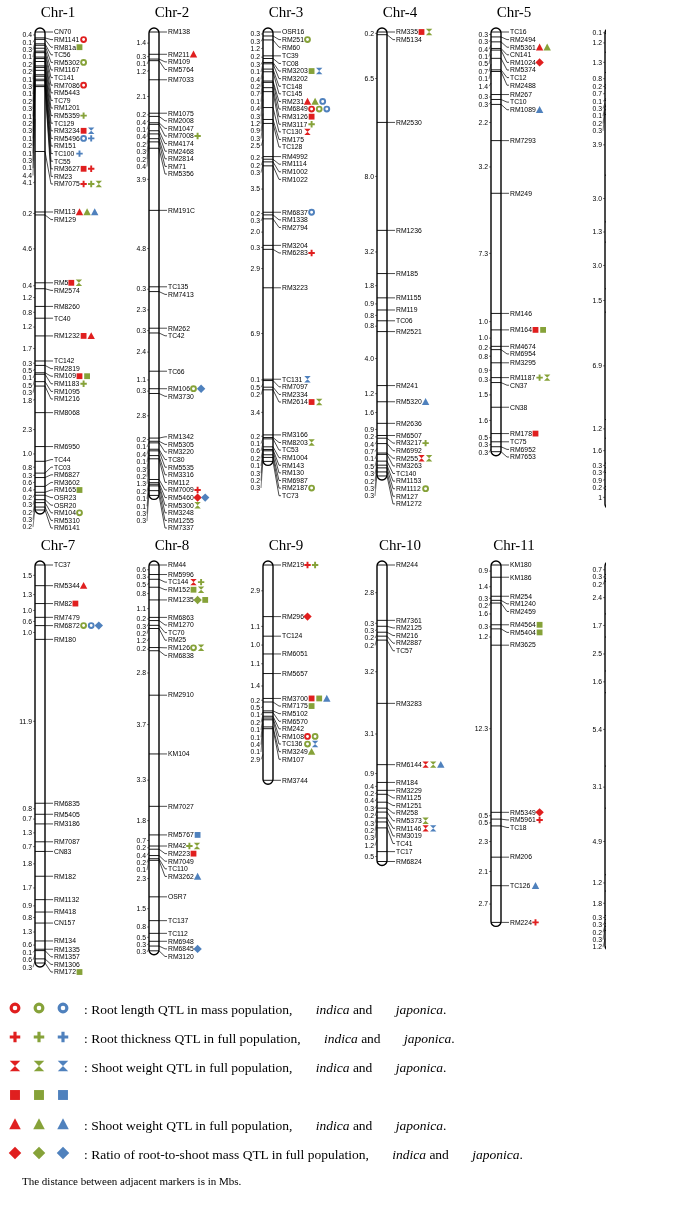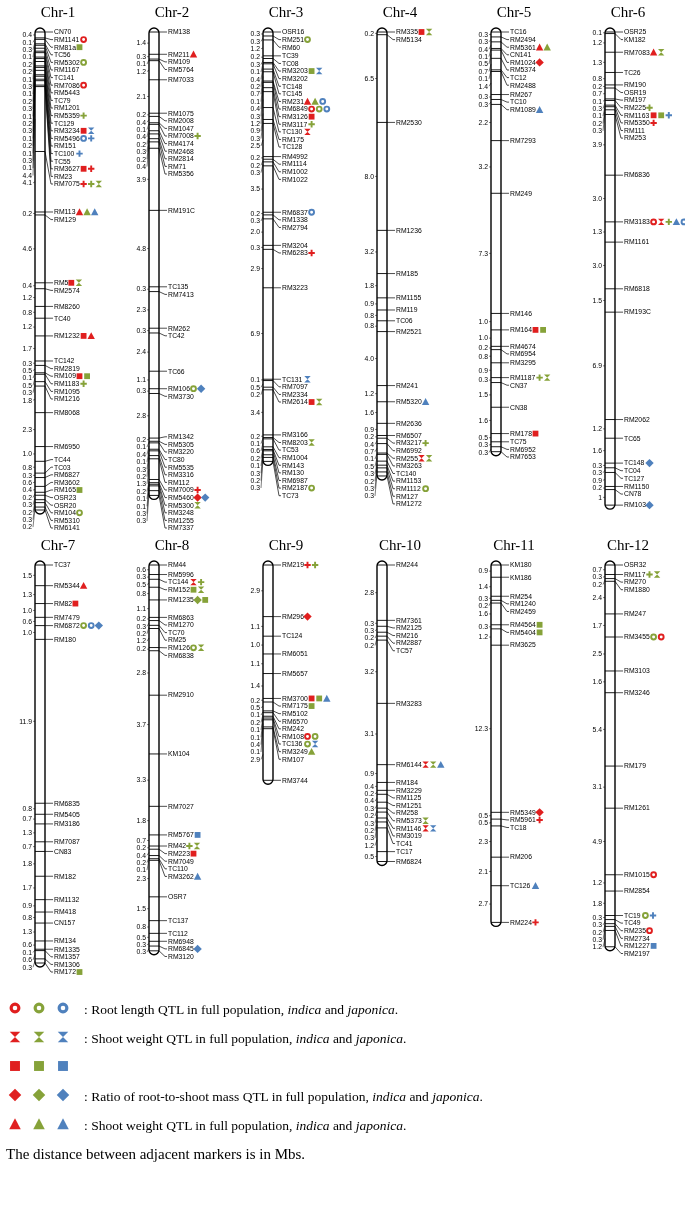--- a/index.html
+++ b/index.html
@@ -1,25 +1,25 @@
 <!DOCTYPE html>
 <html><head>
 <meta charset="utf-8">
 <style>
   html,body{margin:0;padding:0;background:#ffffff;}
   body{width:685px;font-family:"Liberation Sans",sans-serif;color:#000;}
-  .figure{width:685px;height:1220px;position:relative;overflow:hidden;background:#fff;}
+  .figure{width:606px;height:1220px;position:relative;overflow:hidden;background:#fff;}
   .chrom-row{display:grid;grid-template-columns:repeat(6,114px);}
   .chrom-row svg{overflow:visible;display:block;}
   .legend{padding:4px 0 0 6px;font-family:"Liberation Serif",serif;}
   .legend-row{display:flex;align-items:center;height:29px;font-size:13.5px;}
   .legend-row .syms{width:78px;flex:0 0 78px;}
   .legend-row .ltext{white-space:nowrap;}
-  .legend-row .ltext i{font-style:italic;}
-  .footer-note{padding:6px 0 0 6px;font-family:"Liberation Serif",serif;font-size:15px;}
+  .legend-row .ltext i{font-style:italic;margin-left:20px;}
+  .footer-note{padding:6px 0 0 6px;font-family:"Liberation Serif",serif;font-size:11px;margin-left:16px;}
 </style>
 </head>
 <body>
 
 <div class="figure">
   <div class="chrom-row" id="row-top">
       <svg width="114" height="533">
         <text x="58" y="17" text-anchor="middle" font-size="15" font-family="&quot;Liberation Serif&quot;, serif" fill="#000">Chr-1</text>
         <rect x="35" y="28" width="10" height="486" rx="5" ry="5" fill="#fff" stroke="#000" stroke-width="1.4"></rect>
         <line x1="35" y1="32" x2="45" y2="32" stroke="#000" stroke-width="0.9"></line>
@@ -1703,48 +1703,56 @@
         <text x="32" y="416.45060498220636" text-anchor="end" font-size="6.8" font-family="&quot;Liberation Sans&quot;, sans-serif" fill="#000">1.2</text>
       </svg>
     </div>
   <div class="legend" id="legend">
       <div class="legend-row">
         <span class="syms"><svg width="78" height="18">
             <circle cx="9" cy="9" r="3.875" fill="none" stroke="#e01f1f" stroke-width="3.15"></circle>
             <circle cx="33" cy="9" r="3.875" fill="none" stroke="#86a239" stroke-width="3.15"></circle>
             <circle cx="57" cy="9" r="3.875" fill="none" stroke="#4f81bd" stroke-width="3.15"></circle>
           </svg></span>
-        <span class="ltext"><span>: </span><span>Root length QTL in full population, </span><i>indica</i><span> and </span><i>japonica</i><span>.</span></span>
+        <span class="ltext"><span>: </span><span>Root length QTL in mass population, </span><i>indica</i><span> and </span><i>japonica</i><span>.</span></span>
+      </div>
+      <div class="legend-row">
+        <span class="syms"><svg width="78" height="18">
+            <path d="M3.75 7.425 H7.425 V3.75 H10.575 V7.425 H14.25 V10.575 H10.575 V14.25 H7.425 V10.575 H3.75 Z" fill="#e01f1f"></path>
+            <path d="M27.75 7.425 H31.425 V3.75 H34.575 V7.425 H38.25 V10.575 H34.575 V14.25 H31.425 V10.575 H27.75 Z" fill="#86a239"></path>
+            <path d="M51.75 7.425 H55.425 V3.75 H58.575 V7.425 H62.25 V10.575 H58.575 V14.25 H55.425 V10.575 H51.75 Z" fill="#4f81bd"></path>
+          </svg></span>
+        <span class="ltext"><span>: </span><span>Root thickness QTL in full population, </span><i>indica</i><span> and </span><i>japonica</i><span>.</span></span>
       </div>
       <div class="legend-row">
         <span class="syms"><svg width="78" height="18">
             <path d="M3.75 3.75 L14.25 3.75 L3.75 14.25 L14.25 14.25 Z" fill="#e01f1f"></path>
             <path d="M27.75 3.75 L38.25 3.75 L27.75 14.25 L38.25 14.25 Z" fill="#86a239"></path>
             <path d="M51.75 3.75 L62.25 3.75 L51.75 14.25 L62.25 14.25 Z" fill="#4f81bd"></path>
           </svg></span>
         <span class="ltext"><span>: </span><span>Shoot weight QTL in full population, </span><i>indica</i><span> and </span><i>japonica</i><span>.</span></span>
       </div>
       <div class="legend-row">
         <span class="syms"><svg width="78" height="18">
             <rect x="4.05" y="4.05" width="9.9" height="9.9" fill="#e01f1f"></rect>
             <rect x="28.05" y="4.05" width="9.9" height="9.9" fill="#86a239"></rect>
             <rect x="52.05" y="4.05" width="9.9" height="9.9" fill="#4f81bd"></rect>
           </svg></span>
       </div>
       <div class="legend-row">
         <span class="syms"><svg width="78" height="18">
+            <path d="M9 3.25 L14.75 14.25 L3.25 14.25 Z" fill="#e01f1f"></path>
+            <path d="M33 3.25 L38.75 14.25 L27.25 14.25 Z" fill="#86a239"></path>
+            <path d="M57 3.25 L62.75 14.25 L51.25 14.25 Z" fill="#4f81bd"></path>
+          </svg></span>
+        <span class="ltext"><span>: </span><span>Shoot weight QTL in full population, </span><i>indica</i><span> and </span><i>japonica</i><span>.</span></span>
+      </div>
+      <div class="legend-row">
+        <span class="syms"><svg width="78" height="18">
             <path d="M9 2.75 L15.25 9 L9 15.25 L2.75 9 Z" fill="#e01f1f"></path>
             <path d="M33 2.75 L39.25 9 L33 15.25 L26.75 9 Z" fill="#86a239"></path>
             <path d="M57 2.75 L63.25 9 L57 15.25 L50.75 9 Z" fill="#4f81bd"></path>
           </svg></span>
         <span class="ltext"><span>: </span><span>Ratio of root-to-shoot mass QTL in full population, </span><i>indica</i><span> and </span><i>japonica</i><span>.</span></span>
       </div>
-      <div class="legend-row">
-        <span class="syms"><svg width="78" height="18">
-            <path d="M9 3.25 L14.75 14.25 L3.25 14.25 Z" fill="#e01f1f"></path>
-            <path d="M33 3.25 L38.75 14.25 L27.25 14.25 Z" fill="#86a239"></path>
-            <path d="M57 3.25 L62.75 14.25 L51.25 14.25 Z" fill="#4f81bd"></path>
-          </svg></span>
-        <span class="ltext"><span>: </span><span>Shoot weight QTL in full population, </span><i>indica</i><span> and </span><i>japonica</i><span>.</span></span>
-      </div>
     </div>
   <div class="footer-note">The distance between adjacent markers is in Mbs.</div>
 </div>
 
 </body></html>

